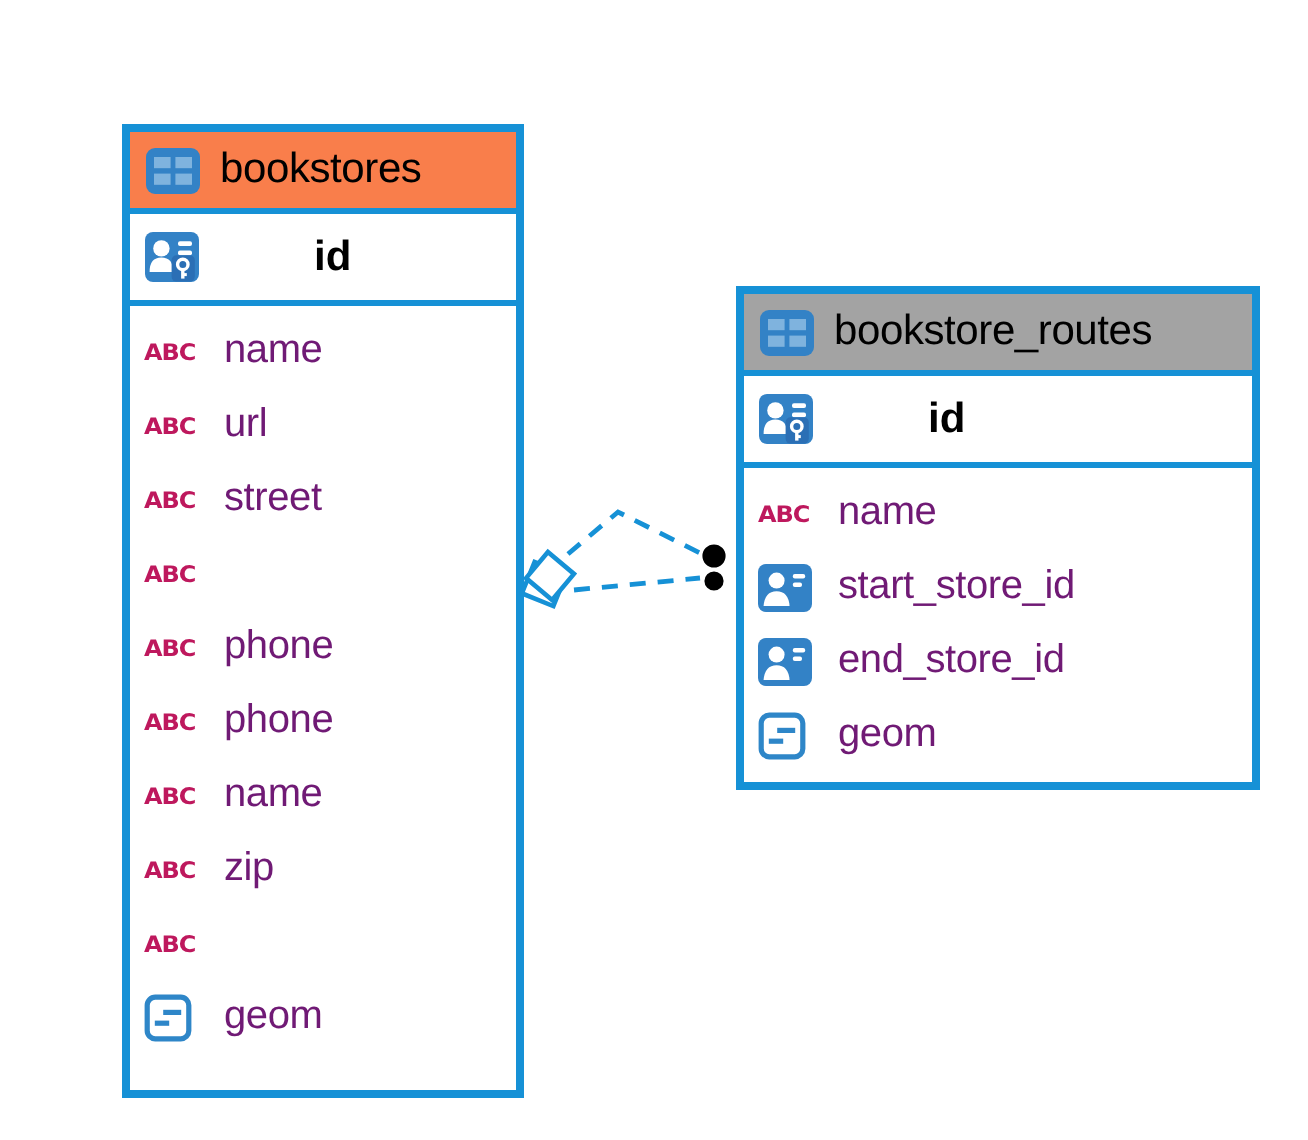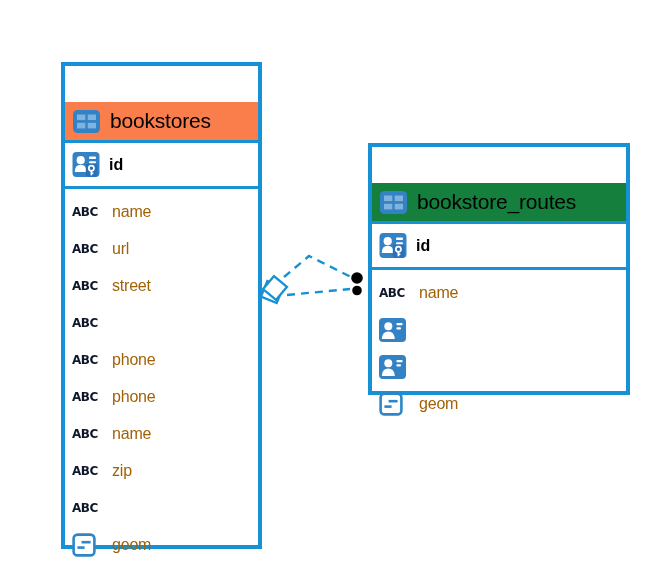--- a/index.html
+++ b/index.html
@@ -9,48 +9,47 @@
   }
   .entity{
     position:absolute;box-sizing:border-box;
     border:4px solid #1691D6;background:#ffffff;
     display:flex;flex-direction:column;
   }
   .entity-header{
     box-sizing:border-box;height:41px;flex:0 0 41px;
     display:flex;align-items:center;gap:10px;padding:0 6px 0 8px;
     border-bottom:3px solid #1691D6;
-    margin-top:36px;
   }
   .entity-header .title{
     font-size:21px;color:#000;letter-spacing:-0.2px;white-space:nowrap;
   }
   .pk-row{
     box-sizing:border-box;height:46px;flex:0 0 46px;
     display:flex;align-items:center;gap:9px;padding:0 6px 0 7px;
     border-bottom:3px solid #1691D6;background:#fff;
   }
-  .pk-row .pk-label{font-size:16px;font-weight:bold;color:#000;}
+  .pk-row .pk-label{font-size:21px;font-weight:bold;color:#000;margin-left:48px;}
   .columns{flex:1 1 auto;padding-top:4px;display:flex;flex-direction:column;}
   .col-row{
     height:37px;flex:0 0 37px;display:flex;align-items:center;gap:9px;
     padding:0 6px 0 7px;
   }
-  .col-row .col-label{font-size:16px;color:#a16207;letter-spacing:-0.2px;white-space:nowrap;}
+  .col-row .col-label{font-size:20px;color:#701a75;letter-spacing:-0.2px;white-space:nowrap;}
   .abc-glyph{
     display:inline-block;width:31px;flex:0 0 31px;
     font-family:"DejaVu Sans",sans-serif;font-weight:800;font-size:12px;
-    color:#0f172a;letter-spacing:-0.5px;transform:scaleY(0.95);
+    color:#be185d;letter-spacing:-0.5px;transform:scaleY(0.95);
     text-align:left;
   }
   .icon-box{display:inline-flex;align-items:center;justify-content:center;flex:0 0 auto;}
   #connector-layer{position:absolute;left:0;top:0;width:654px;height:570px;z-index:5;}
   
   #entity-bookstores .entity-header{background:#F97E4B;}
-  #entity-bookstore-routes .entity-header{background:#15803d;}
+  #entity-bookstore-routes .entity-header{background:#a3a3a3;}
 </style>
 </head>
 <body>
 
 <div>
 
   <div class="entity" id="entity-bookstores" style="left:61px;top:62px;width:201px;height:487px;">
 
     <div class="entity-header">
       <span class="icon-box">
@@ -170,31 +169,33 @@
       <div class="col-row">
         <span class="icon-box" style="width:31px;justify-content:flex-start;">
           <svg width="27" height="24" viewBox="0 0 27 24">
             <rect x="0" y="0" width="27" height="24" rx="4" fill="#3382C6"></rect>
             <circle cx="9.3" cy="8.3" r="4" fill="#fff"></circle>
             <path d="M2.8 21 Q3.4 13.6 9.3 13.6 Q15.2 13.6 15.8 21 Z" fill="#fff"></path>
             <rect x="17.4" y="5" width="6.2" height="2.3" rx="1" fill="#fff"></rect>
             <rect x="17.4" y="9.2" width="4.6" height="2.3" rx="1" fill="#fff"></rect>
           </svg>
         </span>
+        <span class="col-label">start_store_id</span>
       </div>
       <div class="col-row">
         <span class="icon-box" style="width:31px;justify-content:flex-start;">
           <svg width="27" height="24" viewBox="0 0 27 24">
             <rect x="0" y="0" width="27" height="24" rx="4" fill="#3382C6"></rect>
             <circle cx="9.3" cy="8.3" r="4" fill="#fff"></circle>
             <path d="M2.8 21 Q3.4 13.6 9.3 13.6 Q15.2 13.6 15.8 21 Z" fill="#fff"></path>
             <rect x="17.4" y="5" width="6.2" height="2.3" rx="1" fill="#fff"></rect>
             <rect x="17.4" y="9.2" width="4.6" height="2.3" rx="1" fill="#fff"></rect>
           </svg>
         </span>
+        <span class="col-label">end_store_id</span>
       </div>
       <div class="col-row">
         <span class="icon-box" style="width:31px;justify-content:flex-start;">
           <svg width="24" height="24" viewBox="0 0 24 24">
             <rect x="1.6" y="1.6" width="20.8" height="20.8" rx="4" fill="#fff" stroke="#2E86C8" stroke-width="2.6"></rect>
             <line x1="9.6" y1="9.2" x2="18.6" y2="9.2" stroke="#2E86C8" stroke-width="2.6"></line>
             <line x1="5.4" y1="14.6" x2="12.6" y2="14.6" stroke="#2E86C8" stroke-width="2.6"></line>
           </svg>
         </span>
         <span class="col-label">geom</span>

